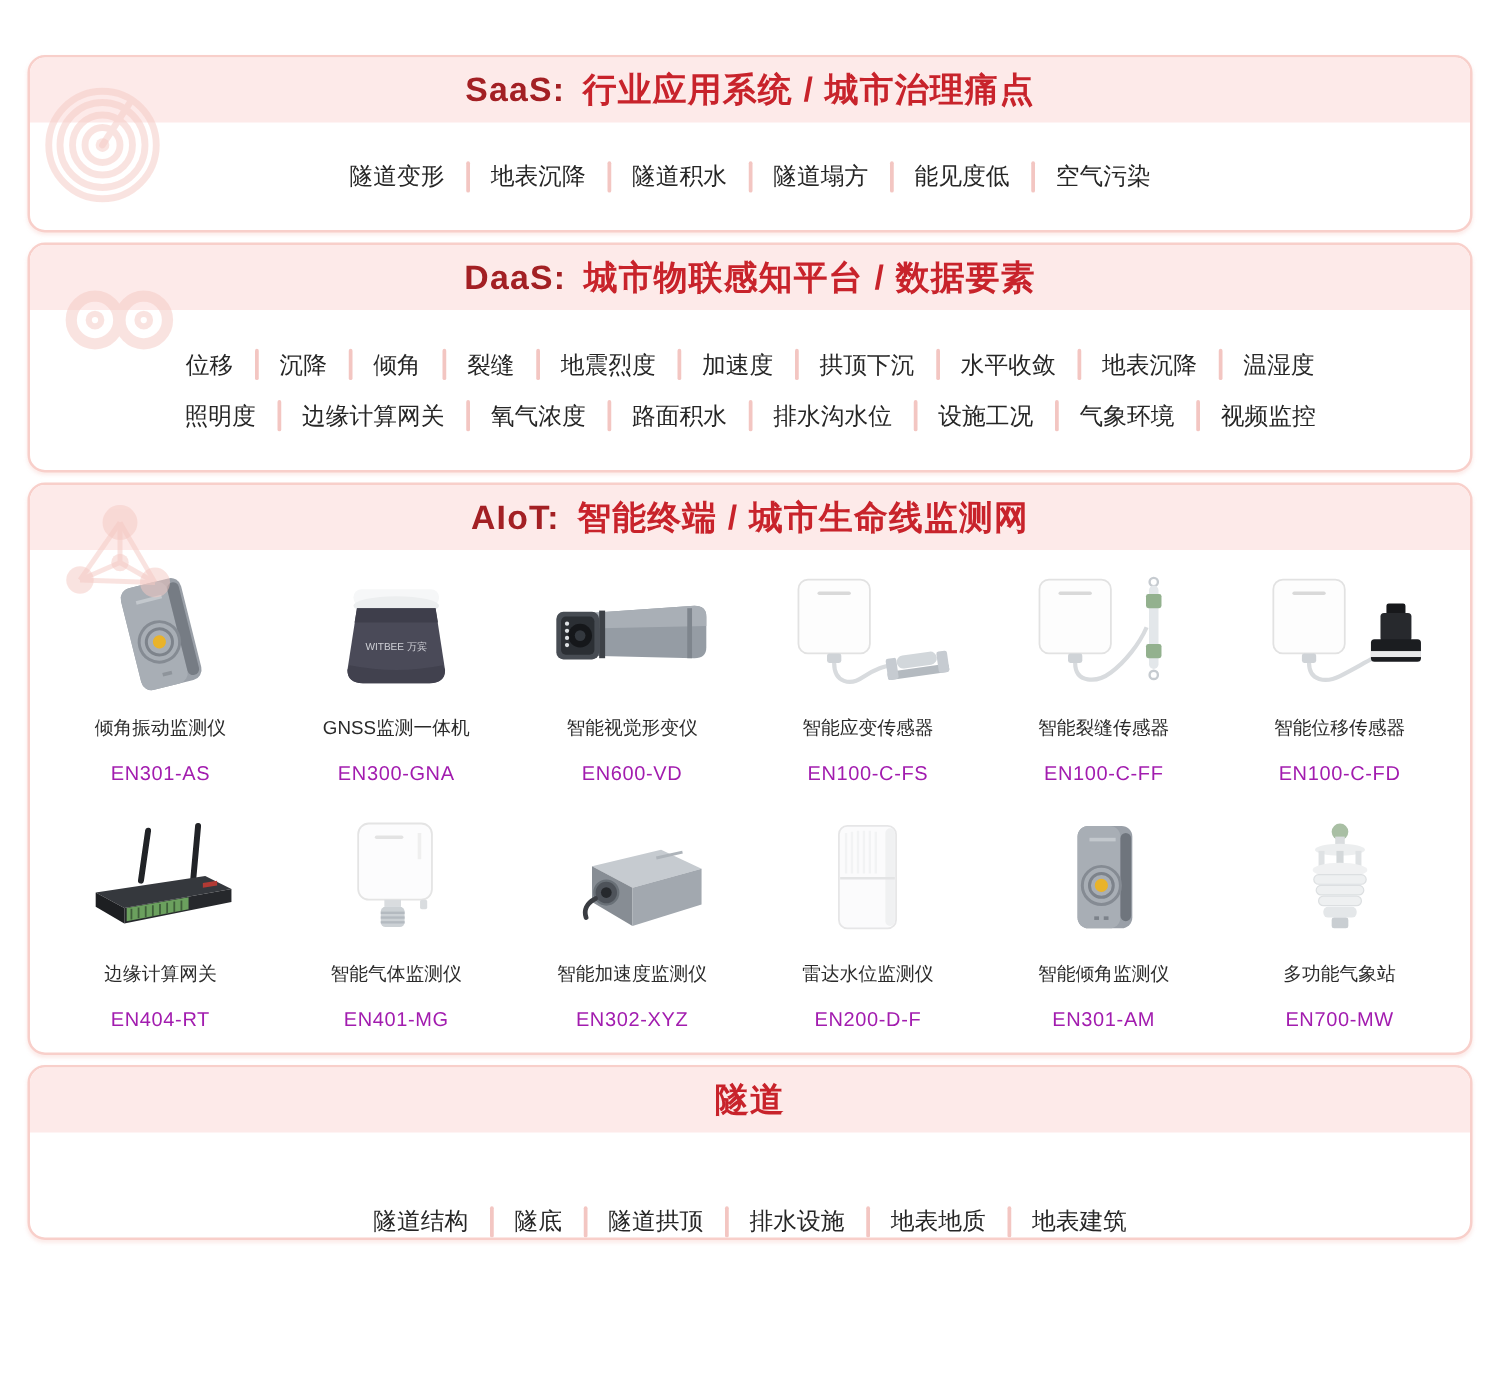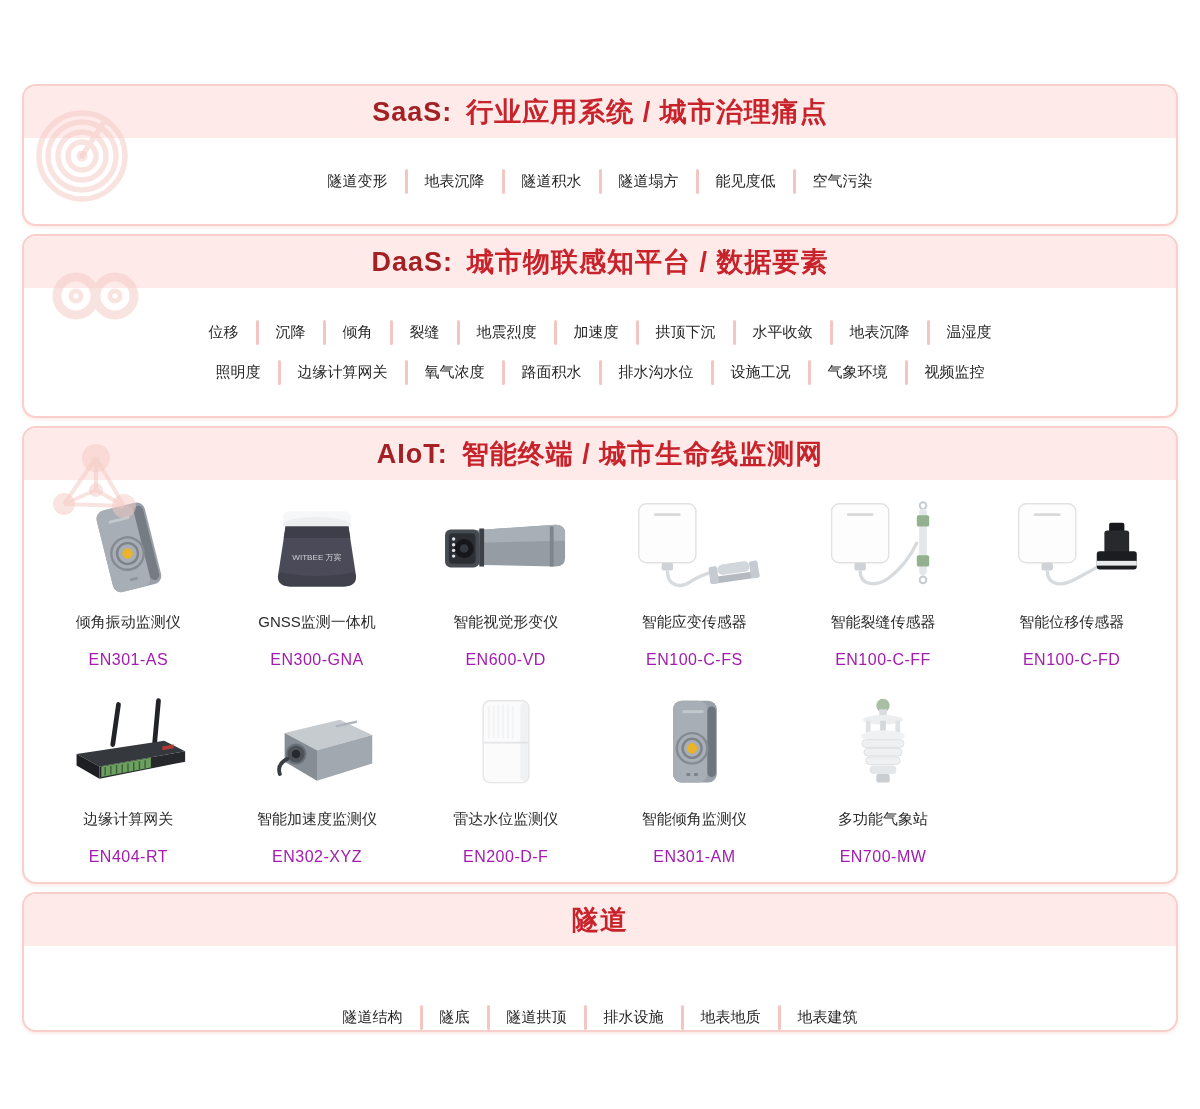--- a/index.html
+++ b/index.html
@@ -1,36 +1,36 @@
 <!DOCTYPE html>
 <html><head>
 <meta charset="utf-8">
 <style>
   html,body{margin:0;padding:0;background:#ffffff;}
   body{
     width:1200px;height:1109px;position:relative;overflow:hidden;
     font-family:"Liberation Sans","DejaVu Sans",sans-serif;
     -webkit-font-smoothing:antialiased;
   }
-  .page{position:relative;width:1200px;height:861px;padding-top:84px;box-sizing:border-box;}
+  .page{position:relative;width:1200px;height:861px;padding-top:44px;box-sizing:border-box;}
   .card{
     position:relative;margin:0 22px 8px 22px;background:#ffffff;
     border:2px solid #f8cfca;border-radius:14px;overflow:hidden;
     box-shadow:0 2px 3px rgba(243,180,172,0.25);
   }
   .card-header{
     height:52px;background:#fdeae9;display:flex;align-items:center;justify-content:center;
     position:relative;z-index:1;
   }
   .card-title{margin:0;font-size:27px;font-weight:700;letter-spacing:1px;white-space:nowrap;}
   .t-prefix{color:#a32024;margin-right:14px;}
   .t-main{color:#c8232b;}
   .card-body{position:relative;z-index:1;}
   .item-row{display:flex;align-items:center;justify-content:center;}
-  .item{font-size:15px;color:#262626;margin:0 17px;white-space:nowrap;}
+  .item{font-size:19px;color:#262626;margin:0 17px;white-space:nowrap;}
   .sep{width:3px;height:25px;background:#f3c6c2;border-radius:1.5px;flex:0 0 auto;}
   
   .body-saas{height:86px;display:flex;align-items:center;justify-content:center;}
   .body-daas{height:128px;display:flex;flex-direction:column;align-items:center;justify-content:center;gap:15px;}
   .body-tunnel{height:84px;display:flex;align-items:flex-end;justify-content:center;}
   
   .devices{
     display:grid;grid-template-columns:repeat(6,1fr);
     padding:18px 10px 16px 10px;row-gap:26px;position:relative;z-index:1;
   }
@@ -262,20 +262,37 @@
             <path d="M50 75 L140 59 L140 70 L50 88 Z" fill="#26282c"></path>
             <path d="M52 75 L104 66 L104 76 L52 86 Z" fill="#6ba05e"></path>
             <path d="M56 75.6 L56 84.6 M62 74.6 L62 83.6 M68 73.6 L68 82.6 M74 72.6 L74 81.6 M80 71.6 L80 80.6 M86 70.6 L86 79.6 M92 69.6 L92 78.6 M98 68.6 L98 77.6" stroke="#3f5f3a" stroke-width="1.5"></path>
             <path d="M116 54 L128 52 L128 56 L116 58 Z" fill="#b23a34"></path>
           </svg>
         </div>
         <div class="device-name">边缘计算网关</div>
         <div class="device-model">EN404-RT</div>
       </div>
 
+      <div class="device">
+        <div class="device-img">
+          <svg width="160" height="100" viewBox="0 0 160 105">
+            <rect x="48" y="4" width="62" height="64" rx="9" fill="#fcfcfd" stroke="#e4e4e4" stroke-width="1.5"></rect>
+            <rect x="98" y="12" width="3" height="22" fill="#efefef"></rect>
+            <rect x="62" y="14" width="24" height="3" rx="1.5" fill="#e3e3e3"></rect>
+            <rect x="70" y="68" width="14" height="6" fill="#d9dcdf"></rect>
+            <rect x="67" y="74" width="20" height="17" rx="4" fill="#ccd1d5"></rect>
+            <rect x="67" y="78" width="20" height="2" fill="#b4bac0"></rect>
+            <rect x="67" y="82" width="20" height="2" fill="#b4bac0"></rect>
+            <rect x="67" y="86" width="20" height="2" fill="#b4bac0"></rect>
+            <rect x="100" y="68" width="6" height="8" rx="1.5" fill="#d9dcdf"></rect>
+          </svg>
+        </div>
+        <div class="device-name">智能气体监测仪</div>
+        <div class="device-model">EN401-MG</div>
+      </div>
 
       <div class="device">
         <div class="device-img">
           <svg width="160" height="100" viewBox="0 0 160 105">
             <path d="M46 40 L104 26 L138 42 L80 58 Z" fill="#c6cbd0"></path>
             <path d="M46 40 L80 58 L80 90 L46 70 Z" fill="#878d94"></path>
             <path d="M80 58 L138 42 L138 72 L80 90 Z" fill="#a2a8af"></path>
             <circle cx="58" cy="62" r="10" fill="#4e535a"></circle>
             <circle cx="58" cy="62" r="10" fill="none" stroke="#697077" stroke-width="2"></circle>
             <circle cx="58" cy="62" r="4.5" fill="#26292d"></circle>

